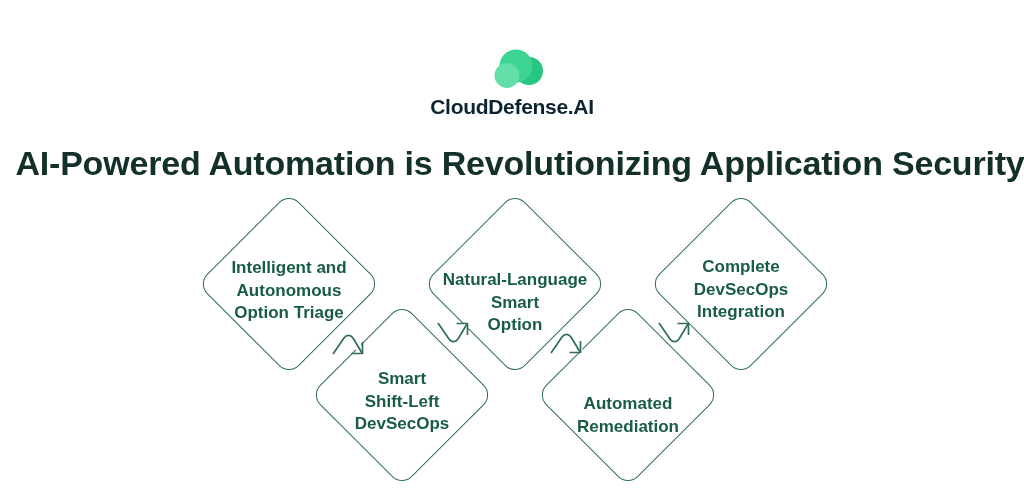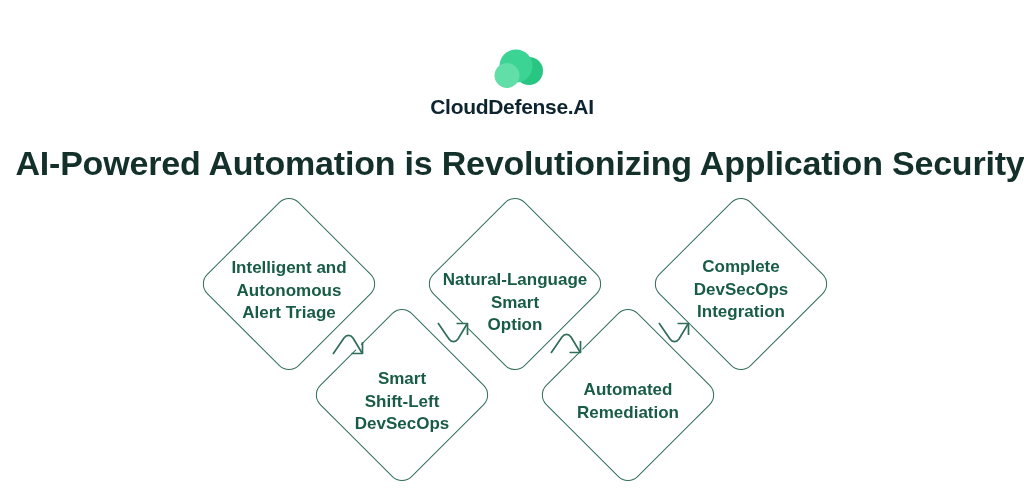--- a/index.html
+++ b/index.html
@@ -77,36 +77,36 @@
 
   <svg class="arrow" style="left:655px; top:284px;" viewBox="0 0 44 44">
     <path class="casing" d="M 4 6 L 15 22 C 17.5 25.5 21.5 25.5 24 22 L 33 7"></path>
     <path class="ink" d="M 4 6 L 15 22 C 17.5 25.5 21.5 25.5 24 22 L 33 7"></path>
     <polyline class="ink" points="33.5,18 33.5,6.5 22.5,6.5"></polyline>
   </svg>
 
   <div class="node-label" style="left:289px; top:258px;">
     <div>Intelligent and</div>
     <div>Autonomous</div>
-    <div>Alert Triage</div>
+    <div>Option Triage</div>
   </div>
 
   <div class="node-label" style="left:402px; top:369px;">
     <div>Smart</div>
     <div>Shift-Left</div>
     <div>DevSecOps</div>
   </div>
 
   <div class="node-label" style="left:515px; top:270px;">
     <div>Natural-Language</div>
     <div>Smart</div>
     <div>Option</div>
   </div>
 
-  <div class="node-label" style="left:628px; top:369px;">
+  <div class="node-label" style="left:628px; top:383px;">
     <div>Automated</div>
     <div>Remediation</div>
   </div>
 
   <div class="node-label" style="left:741px; top:257px;">
     <div>Complete</div>
     <div>DevSecOps</div>
     <div>Integration</div>
   </div>
 

